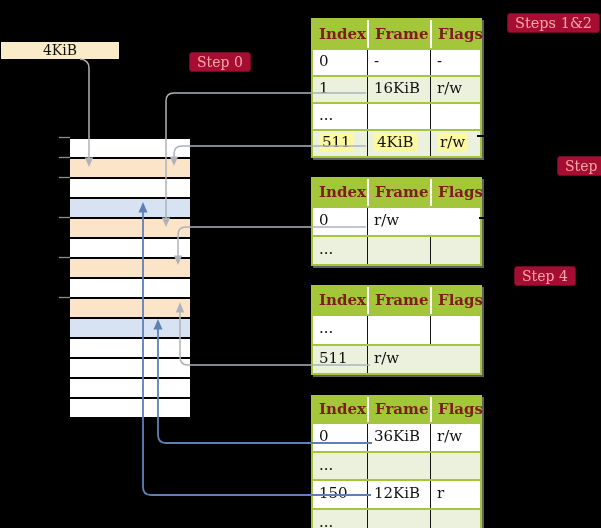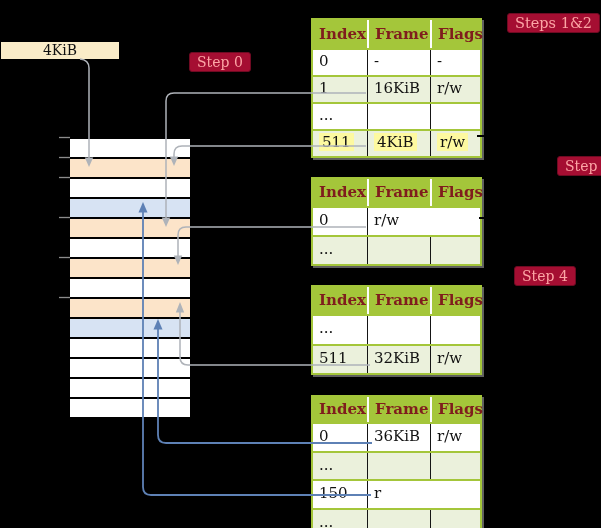--- a/index.html
+++ b/index.html
@@ -140,21 +140,20 @@
       <div class="th">Frame</div>
       <div class="th">Flags</div>
     </div>
     <div class="trow white">
       <div class="td">...</div>
       <div class="td"></div>
       <div class="td"></div>
     </div>
     <div class="trow green">
       <div class="td">511</div>
-      <div class="td">32KiB</div>
       <div class="td">r/w</div>
     </div>
   </div>
 
   <div class="ptable" id="table-4">
     <div class="thead">
       <div class="th">Index</div>
       <div class="th">Frame</div>
       <div class="th">Flags</div>
     </div>
@@ -163,20 +162,21 @@
       <div class="td">36KiB</div>
       <div class="td">r/w</div>
     </div>
     <div class="trow green">
       <div class="td">...</div>
       <div class="td"></div>
       <div class="td"></div>
     </div>
     <div class="trow white">
       <div class="td">150</div>
+      <div class="td">12KiB</div>
       <div class="td">r</div>
     </div>
     <div class="trow green">
       <div class="td">...</div>
       <div class="td"></div>
       <div class="td"></div>
     </div>
   </div>
 
   <svg id="connectors" width="601" height="528" viewBox="0 0 601 528">

